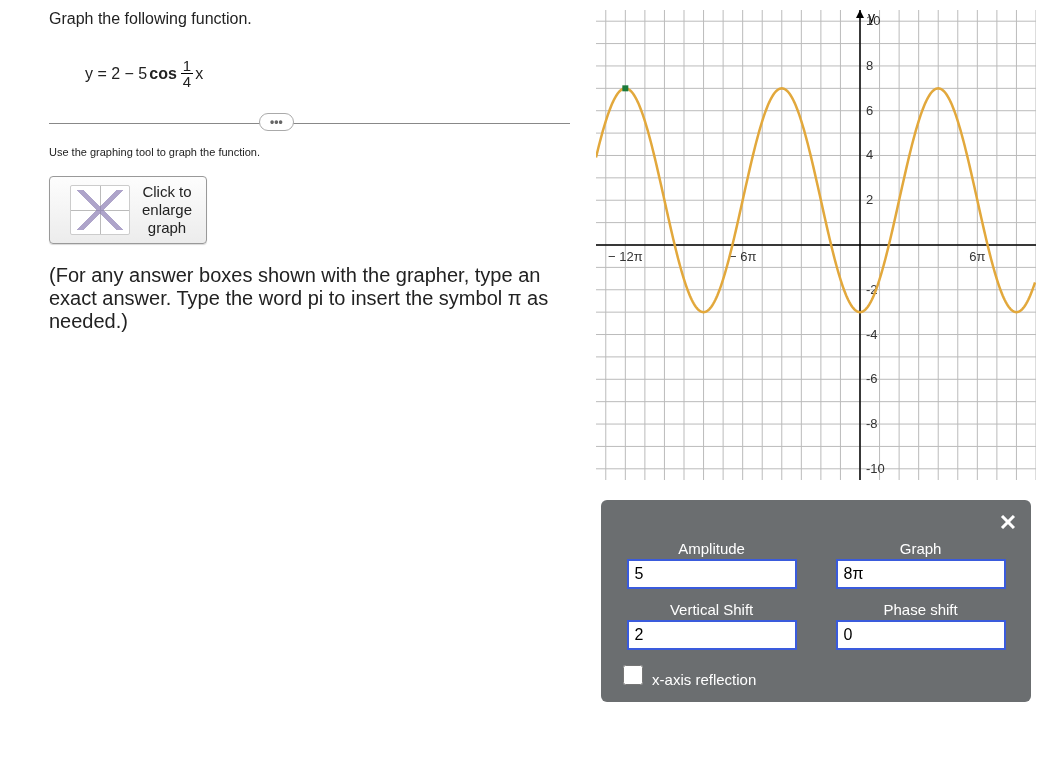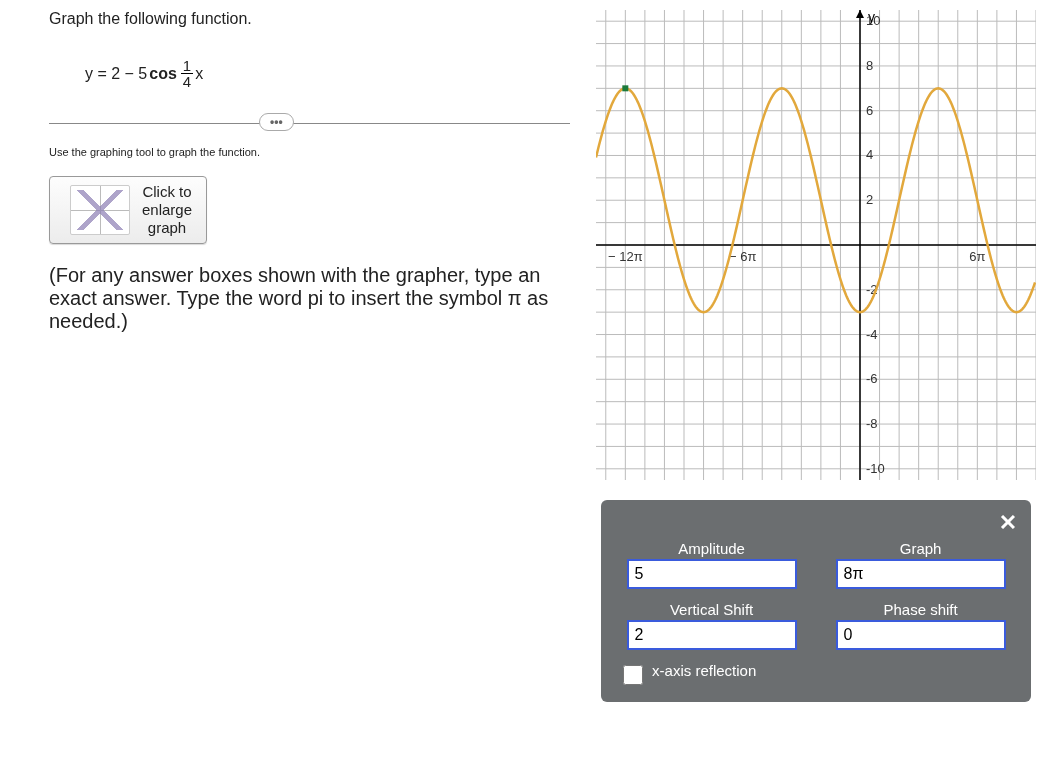--- a/index.html
+++ b/index.html
@@ -55,21 +55,21 @@
     color: #fff; margin-top: 20px; position: relative;
   }
   .close-x { position:absolute; top:10px; right:14px; font-size:22px; font-weight:bold; cursor:pointer;}
   .panel-grid { display:grid; grid-template-columns:1fr 1fr; gap:12px 24px; }
   .pcol { display:flex; flex-direction:column; align-items:center; }
   .pcol label { font-size:15px; color:#fff; margin-bottom:2px; }
   .pcol input[type=text] {
     width:170px; height:30px; border:2px solid #3a5bdc; background:#fff; color:#000;
     font-size:16px; padding:2px 6px;
   }
-  .checkrow { display:flex; align-items:flex-start; gap:6px; }
+  .checkrow { display:flex; align-items:flex-end; gap:6px; }
   .checkrow input[type=checkbox] { width:20px; height:20px; }
   .checkrow span { font-size:15px; }
 </style>
 </head>
 <body>
 
 <div class="left">
   <div class="prompt">Graph the following function.</div>
 
   <div class="equation">

